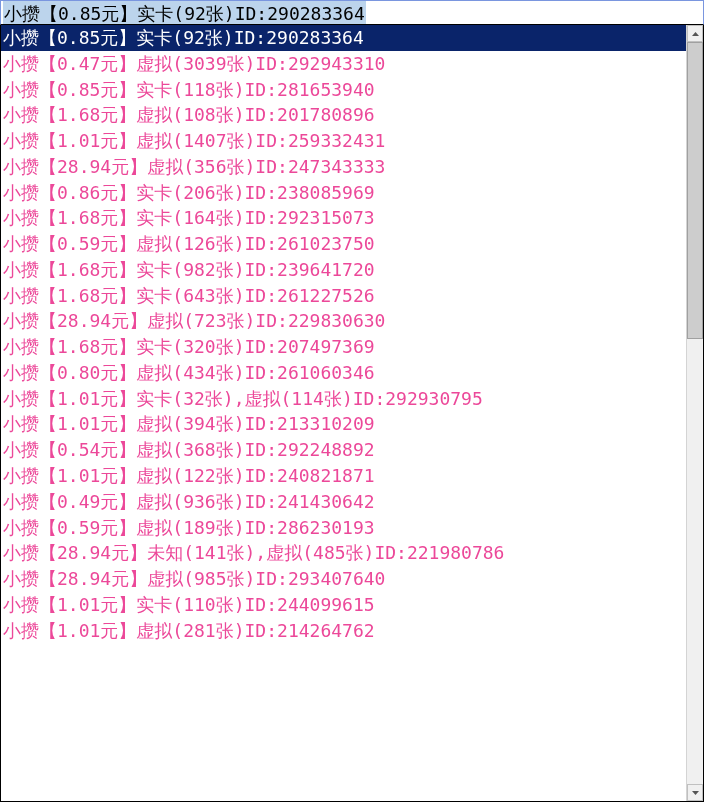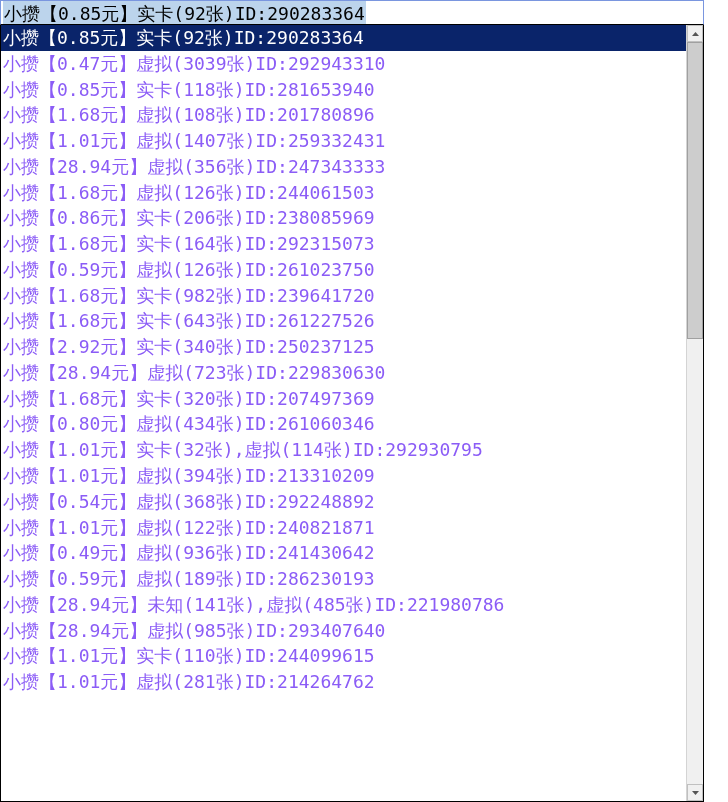--- a/index.html
+++ b/index.html
@@ -54,21 +54,21 @@
     flex: 1 1 auto;
     overflow: hidden;
     background: #ffffff;
   }
   .combo-item {
     height: 25.78px;
     line-height: 25.78px;
     padding: 0 2px;
     white-space: nowrap;
     overflow: hidden;
-    color: #8b5cf6;
+    color: #ec4899;
     background: #ffffff;
     cursor: default;
   }
   .combo-item.selected {
     background: #0a246a;
     color: #ffffff;
   }
   .scrollbar {
     width: 17px;
     background: #f0f0f0;
@@ -113,27 +113,25 @@
   </div>
 
   <div class="combo-list-wrap">
     <div class="combo-list" id="combo-list">
         <div class="combo-item selected"><span>小攒【0.85元】实卡(92张)ID:290283364</span></div>
         <div class="combo-item"><span>小攒【0.47元】虚拟(3039张)ID:292943310</span></div>
         <div class="combo-item"><span>小攒【0.85元】实卡(118张)ID:281653940</span></div>
         <div class="combo-item"><span>小攒【1.68元】虚拟(108张)ID:201780896</span></div>
         <div class="combo-item"><span>小攒【1.01元】虚拟(1407张)ID:259332431</span></div>
         <div class="combo-item"><span>小攒【28.94元】虚拟(356张)ID:247343333</span></div>
-        <div class="combo-item"><span>小攒【1.68元】虚拟(126张)ID:244061503</span></div>
         <div class="combo-item"><span>小攒【0.86元】实卡(206张)ID:238085969</span></div>
         <div class="combo-item"><span>小攒【1.68元】实卡(164张)ID:292315073</span></div>
         <div class="combo-item"><span>小攒【0.59元】虚拟(126张)ID:261023750</span></div>
         <div class="combo-item"><span>小攒【1.68元】实卡(982张)ID:239641720</span></div>
         <div class="combo-item"><span>小攒【1.68元】实卡(643张)ID:261227526</span></div>
-        <div class="combo-item"><span>小攒【2.92元】实卡(340张)ID:250237125</span></div>
         <div class="combo-item"><span>小攒【28.94元】虚拟(723张)ID:229830630</span></div>
         <div class="combo-item"><span>小攒【1.68元】实卡(320张)ID:207497369</span></div>
         <div class="combo-item"><span>小攒【0.80元】虚拟(434张)ID:261060346</span></div>
         <div class="combo-item"><span>小攒【1.01元】实卡(32张),虚拟(114张)ID:292930795</span></div>
         <div class="combo-item"><span>小攒【1.01元】虚拟(394张)ID:213310209</span></div>
         <div class="combo-item"><span>小攒【0.54元】虚拟(368张)ID:292248892</span></div>
         <div class="combo-item"><span>小攒【1.01元】虚拟(122张)ID:240821871</span></div>
         <div class="combo-item"><span>小攒【0.49元】虚拟(936张)ID:241430642</span></div>
         <div class="combo-item"><span>小攒【0.59元】虚拟(189张)ID:286230193</span></div>
         <div class="combo-item"><span>小攒【28.94元】未知(141张),虚拟(485张)ID:221980786</span></div>

